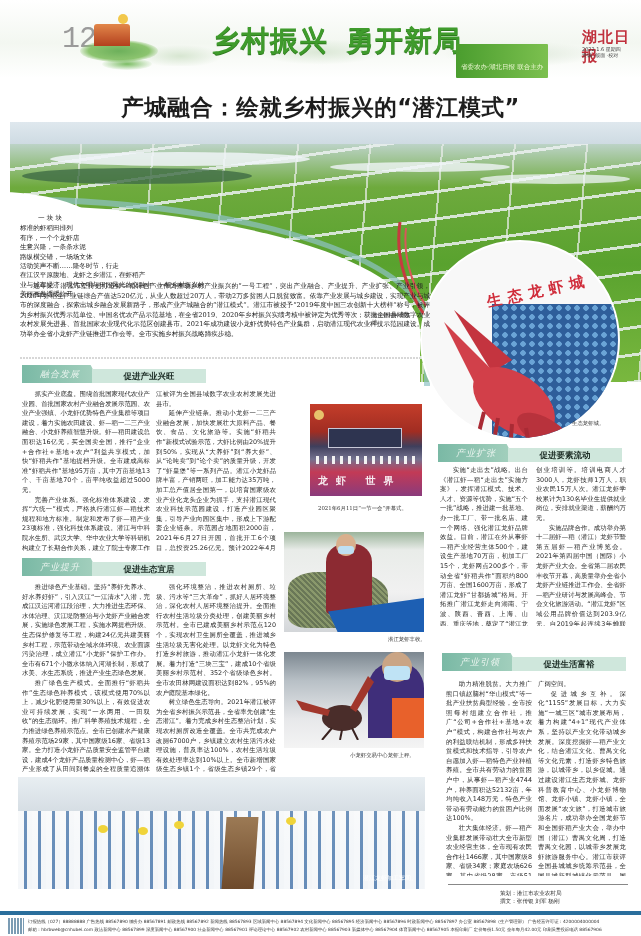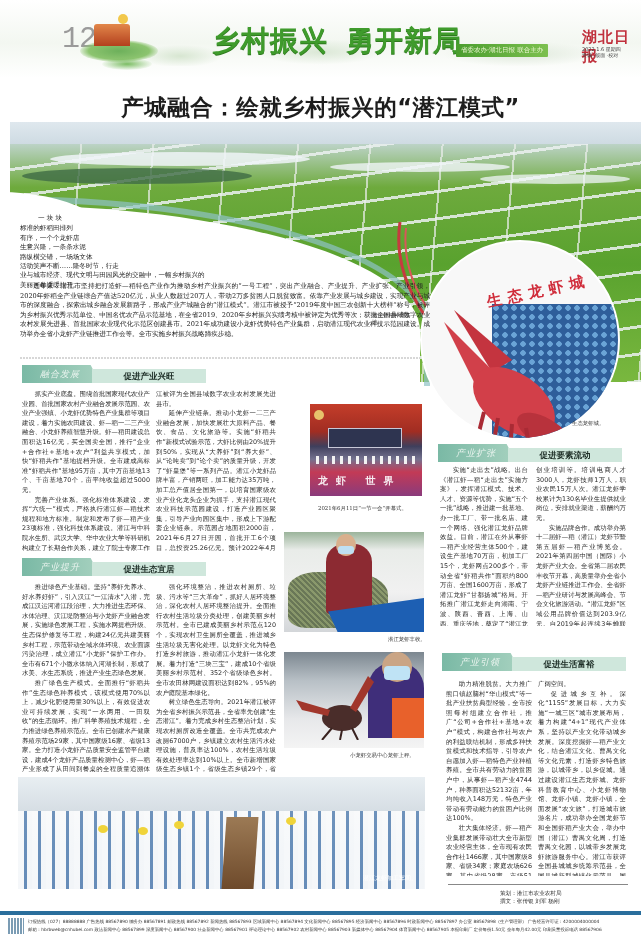--- a/index.html
+++ b/index.html
@@ -21,21 +21,21 @@
     background: radial-gradient(ellipse at center, #6db05b 0%, #8cc46f 55%, rgba(140,196,111,0) 75%); border-radius: 50%; }
   .logo-art .island2 { position: absolute; left: 30px; top: 44px; width: 50px; height: 12px;
     background: radial-gradient(ellipse at center, #7bbd63 0%, rgba(123,189,99,0) 75%); border-radius: 50%; }
   .logo-art .building { position: absolute; left: 22px; top: 10px; width: 36px; height: 22px;
     background: linear-gradient(180deg, #e2874a 0%, #b3401e 100%); border-radius: 3px 3px 0 0; }
   .logo-art .sun { position: absolute; left: 46px; top: 0px; width: 10px; height: 10px; border-radius: 50%; background: #f2c84b; }
   .slogan { position: absolute; left: 212px; top: 22px; font-family: "DejaVu Sans", sans-serif;
     font-size: 28px; font-weight: bold; letter-spacing: 1px; color: #3f9b2c;
     text-shadow: 0 1px 0 #2f7a1f; }
   .slogan .gap { display: inline-block; width: 18px; }
-  .co-tag { position: absolute; left: 456px; top: 44px; height: 13px; padding: 0 5px;
+  .co-tag { position: absolute; left: 456px; top: 44px; height: 13px; padding: 17px 5px;
     background: linear-gradient(90deg, #4a9d2e, #7cc04f); color: #ecf7d2; font-size: 6.5px; line-height: 13px;
     border-radius: 1px; white-space: nowrap; }
   .paper-name { position: absolute; left: 582px; top: 28px; font-family: Liberation Sans, sans-serif;
     font-size: 15px; color: #c0303c; font-weight: bold; letter-spacing: 1px; }
   .paper-meta { position: absolute; left: 582px; top: 46px; font-size: 5px; line-height: 6px; color: #444; width: 56px; }
 
   
   .headline { position: absolute; left: 0; top: 84px; width: 641px; text-align: center;
     font-family: "DejaVu Sans", sans-serif; font-weight: bold; font-size: 22.5px; color: #1d1d1d; letter-spacing: 0.5px; margin-top: 8px; }
 
@@ -210,20 +210,21 @@
 </div>
 <div class="caption" style="left:572px; top:420px;">生态龙虾城。</div>
 
 <div class="lead-poem">
   <span class="title">一 块 块</span>
   <div>标准的虾稻田排列</div>
   <div>有序，一个个龙虾店</div>
   <div>生意兴隆，一条条水泥</div>
   <div>路纵横交错，一场场文体</div>
   <div>活动笑声不断……隆冬时节，行走</div>
+  <div style="width:260px">在江汉平原腹地、龙虾之乡潜江，在虾稻产</div>
   <div style="width:300px">业与城市经济、现代文明与田园风光的交融中，一幅乡村振兴的</div>
   <div>美丽画卷缓缓拉开。</div>
 </div>
 <div class="lead-body">
   <p>近年来，潜江市坚持把打造虾—稻特色产业作为推动乡村产业振兴的“一号工程”，突出产业融合、产业提升、产业扩张、产业引领，2020年虾稻全产业链综合产值达520亿元，从业人数超过20万人，带动2万多贫困人口脱贫致富。依靠产业发展与城乡建设，实现产业与城市的深度融合，探索出城乡融合发展新路子，形成产业产城融合的“潜江模式”。潜江市被授予“2019年度中国三农创新十大榜样”称号，被评为乡村振兴优秀示范单位、中国名优农产品示范基地，在全省2019、2020年乡村振兴实绩考核中被评定为优秀等次；获批全国县域数字农业农村发展先进县、首批国家农业现代化示范区创建县市。2021年成功建设小龙虾优势特色产业集群，启动潜江现代农业科技示范园建设。成功举办全省小龙虾产业链推进工作会等。全市实施乡村振兴战略蹄疾步稳。</p>
 </div>
 <div class="lead-rule"></div>
 
 <div class="sec-head" style="left:22px; top:365px; width:186px;">
   <div class="tab">融合发展</div>

